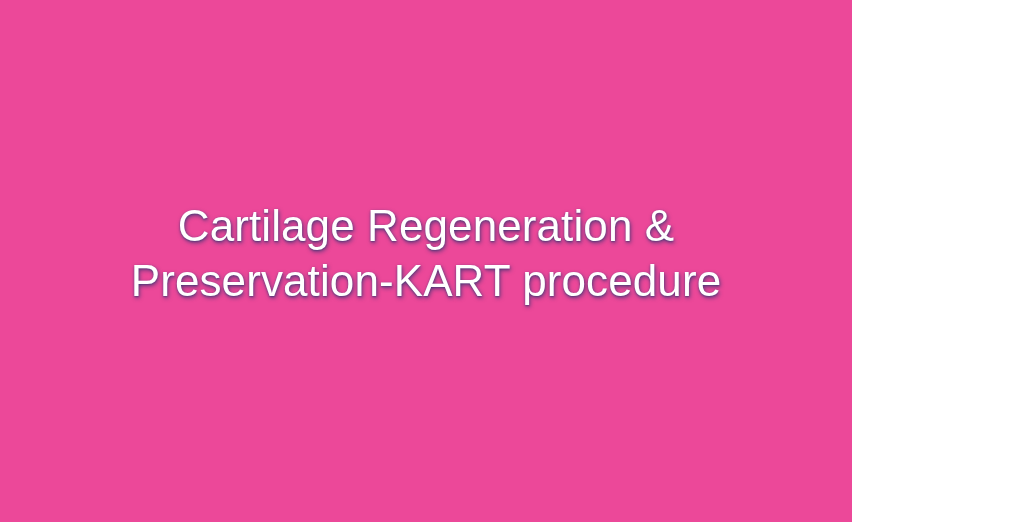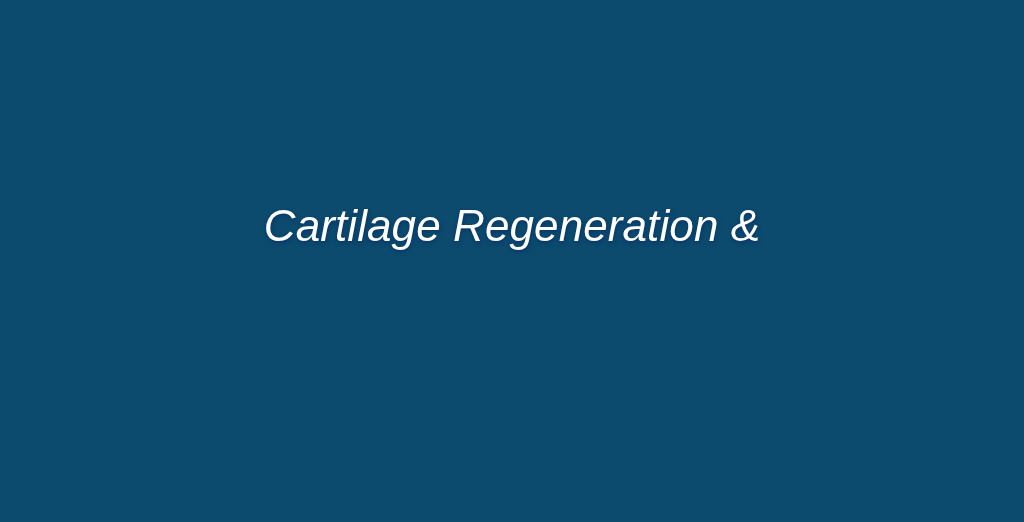--- a/index.html
+++ b/index.html
@@ -13,28 +13,27 @@
     height: 522px;
     overflow: hidden;
     font-family: "Liberation Sans", sans-serif;
     background: #ffffff;
   }
 
   
   .banner {
     position: relative;
     box-sizing: border-box;
-    width: 1024px;
+    width: 852px;
     height: 522px;
-    background-color: #0c4a6e;
+    background-color: #ec4899;
     display: flex;
     align-items: center;
     justify-content: center;
     overflow: hidden;
-    font-style: italic;
   }
 
   
   .title-block {
     position: absolute;
     left: 0;
     right: 0;
     top: 198px;
     display: flex;
     flex-direction: column;
@@ -60,15 +59,16 @@
       0 1px 2px rgba(9, 48, 105, 0.45);
   }
 </style>
 </head>
 <body>
 
 <div class="banner">
 
   <div class="title-block">
     <span class="title-line">Cartilage Regeneration &amp;</span>
+    <span class="title-line">Preservation-KART procedure</span>
   </div>
 
 </div>
 
 </body></html>

